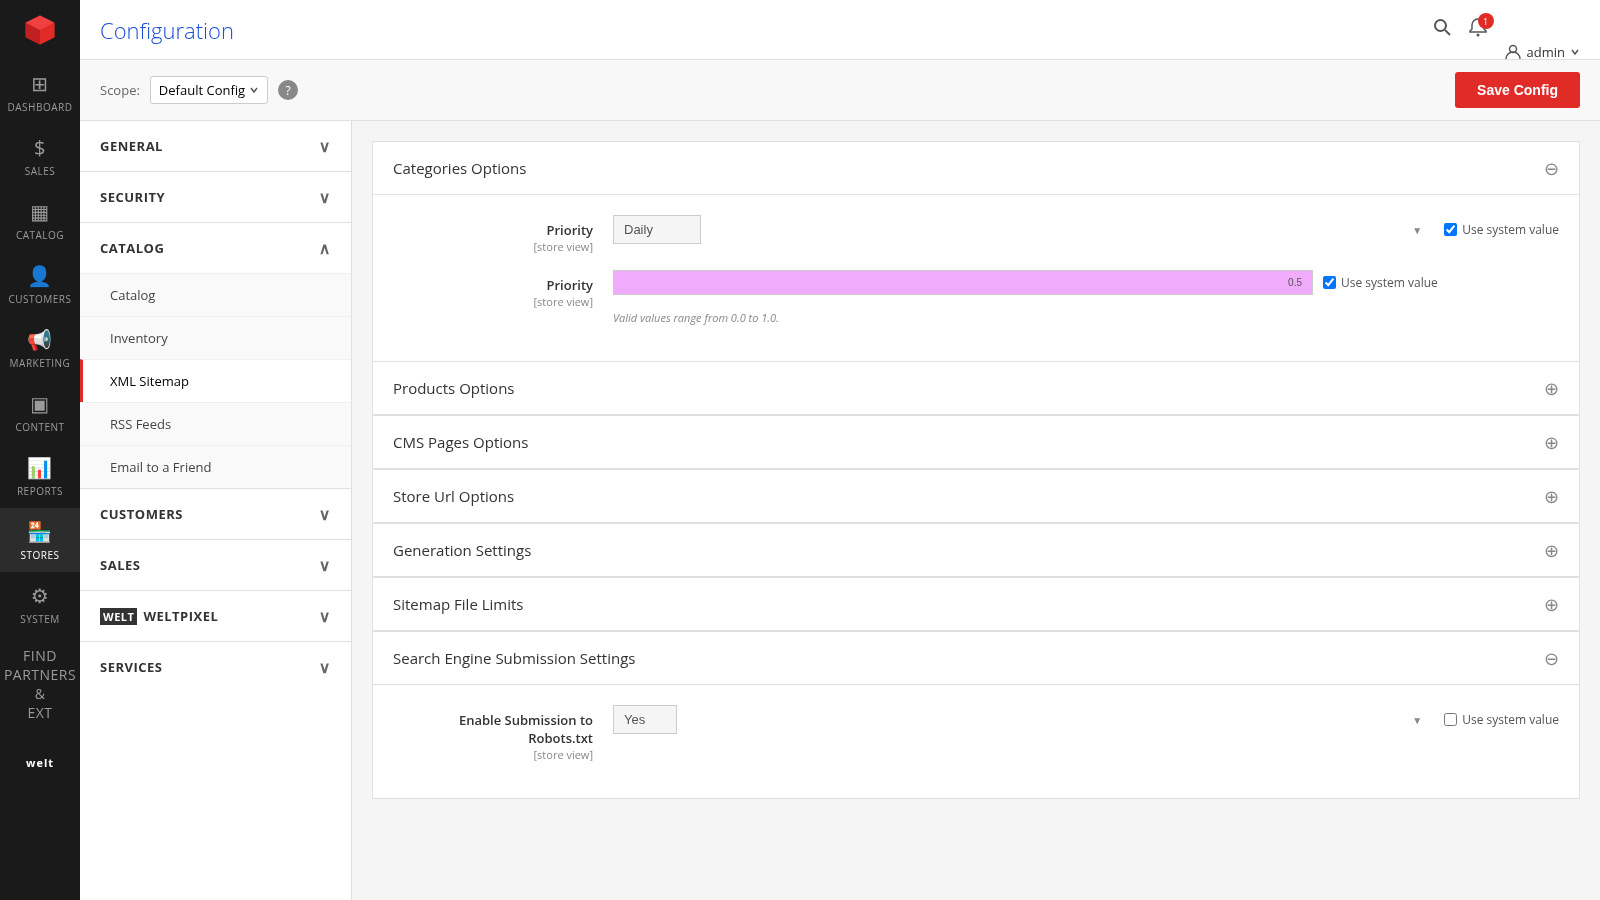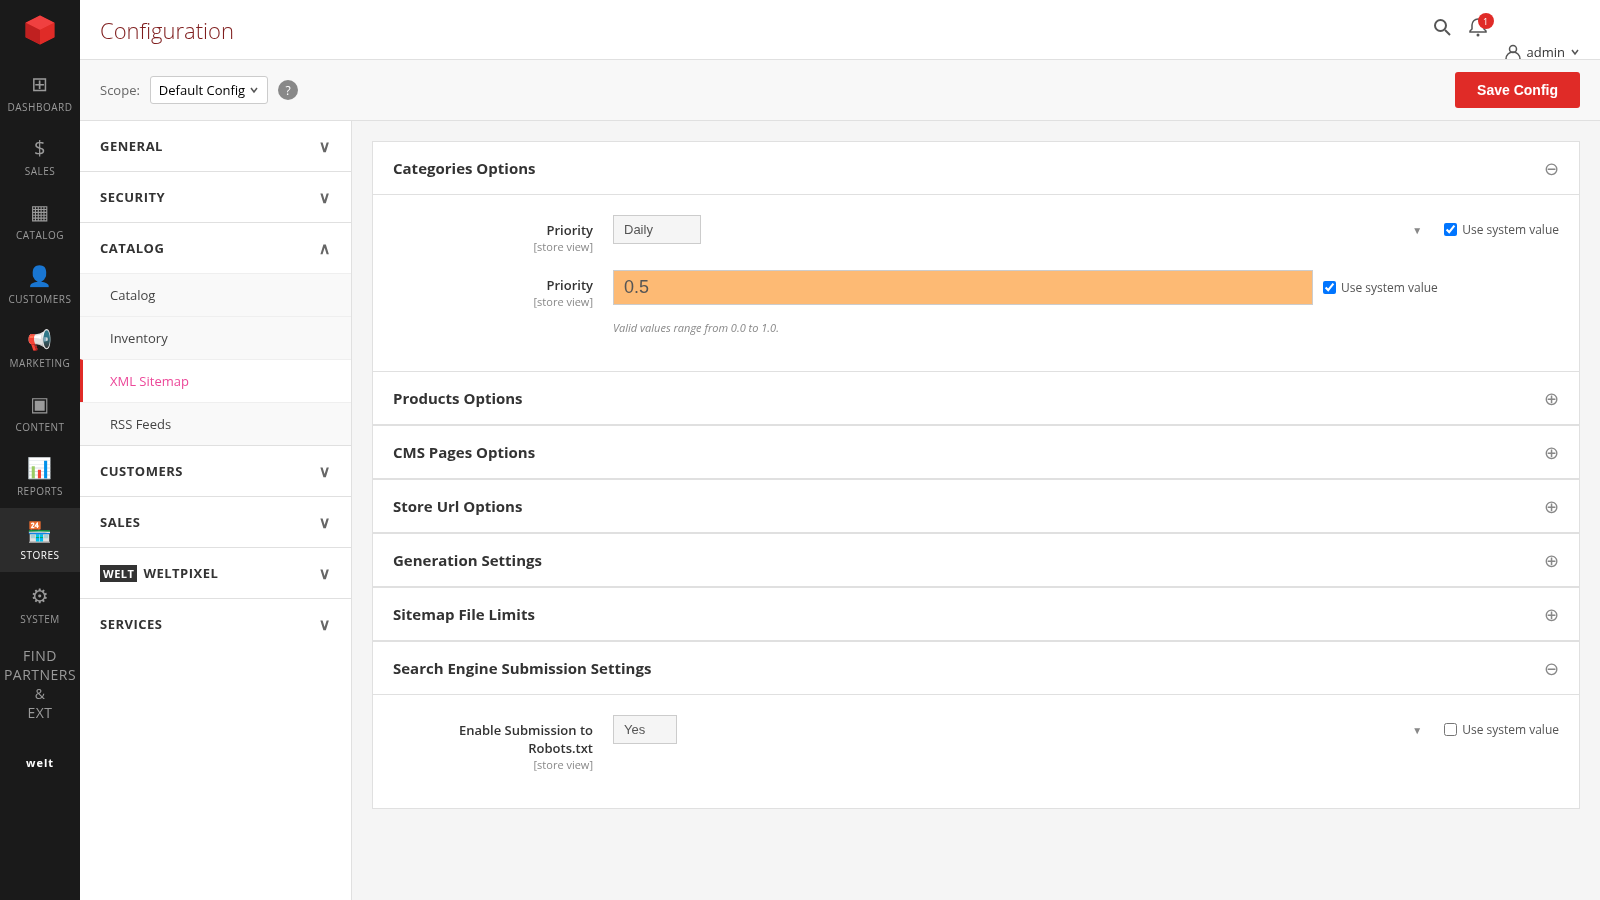--- a/index.html
+++ b/index.html
@@ -52,21 +52,21 @@
     
     #topbar {
       background: #fff;
       height: 60px;
       display: flex;
       align-items: center;
       padding: 0 20px;
       border-bottom: 1px solid #e0e0e0;
       flex-shrink: 0;
     }
-    #topbar h1 { font-size: 22px; font-weight: 300; color: #7f1d1d; flex: 1; }
+    #topbar h1 { font-size: 22px; font-weight: 300; color: #1d4ed8; flex: 1; }
     .topbar-icons { display: flex; align-items: center; gap: 16px; }
     .topbar-icons .icon-btn { cursor: pointer; color: #555; font-size: 18px; position: relative; }
     .notif-badge {
       position: absolute;
       top: -4px; right: -6px;
       background: #e02b27;
       color: #fff;
       border-radius: 50%;
       font-size: 9px;
       width: 16px; height: 16px;
@@ -143,42 +143,42 @@
       padding: 12px 20px 12px 30px;
       cursor: pointer;
       color: #444;
       font-size: 13px;
       border-top: 1px solid #efefef;
     }
     .nav-sub-item.active {
       background: #fff;
       border-left: 3px solid #e02b27;
       padding-left: 27px;
-      color: #ec4899;
+      color: #000000;
     }
 
     
     #right-panel { flex: 1; overflow-y: auto; background: #f5f5f5; padding: 20px; }
 
     .section-block {
       background: #fff;
       border: 1px solid #e0e0e0;
       margin-bottom: 0;
     }
     .section-block + .section-block { border-top: none; }
 
     .section-header {
       display: flex;
       align-items: center;
       justify-content: space-between;
       padding: 14px 20px;
       cursor: pointer;
       border-bottom: 1px solid #e0e0e0;
     }
-    .section-header h3 { font-size: 15px; font-weight: 700; color: #333; }
+    .section-header h3 { font-size: 15px; font-weight: 400; color: #333; }
     .section-header .toggle-icon { color: #888; font-size: 18px; }
 
     .section-body { padding: 20px; }
 
     .form-row {
       display: flex;
       align-items: flex-start;
       margin-bottom: 16px;
     }
     .form-label {
@@ -210,23 +210,24 @@
       right: 10px; top: 50%;
       transform: translateY(-50%);
       font-size: 10px;
       color: #888;
       pointer-events: none;
     }
     .form-input {
       flex: 1;
       padding: 6px 10px;
       border: 1px solid #ccc;
-      background: #fdba74;
-      font-size: 18px;
+      background: #f0abfc;
+      font-size: 10px;
       color: #555;
+      text-align: right;
     }
     .use-system-value {
       display: flex; align-items: center; gap: 5px;
       font-size: 12px; color: #555; white-space: nowrap;
     }
     .hint-text { font-size: 11px; color: #888; margin-top: 3px; font-style: italic; }
   </style>
 </head>
 <body>
 
@@ -344,20 +345,21 @@
 
         <div class="nav-section-header">
           <span>CATALOG</span>
           <span class="chevron">∧</span>
         </div>
         <div class="nav-sub-items">
           <div class="nav-sub-item">Catalog</div>
           <div class="nav-sub-item">Inventory</div>
           <div class="nav-sub-item active">XML Sitemap</div>
           <div class="nav-sub-item">RSS Feeds</div>
+          <div class="nav-sub-item">Email to a Friend</div>
         </div>
 
         <div class="nav-section-header">
           <span>CUSTOMERS</span>
           <span class="chevron">∨</span>
         </div>
 
         <div class="nav-section-header">
           <span>SALES</span>
           <span class="chevron">∨</span>

